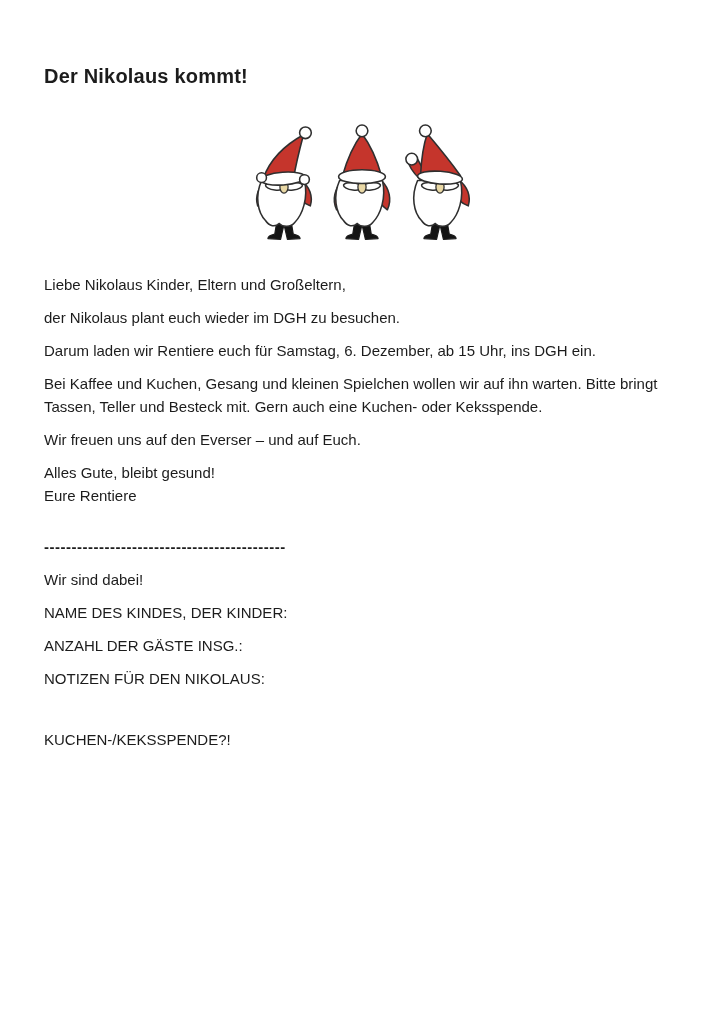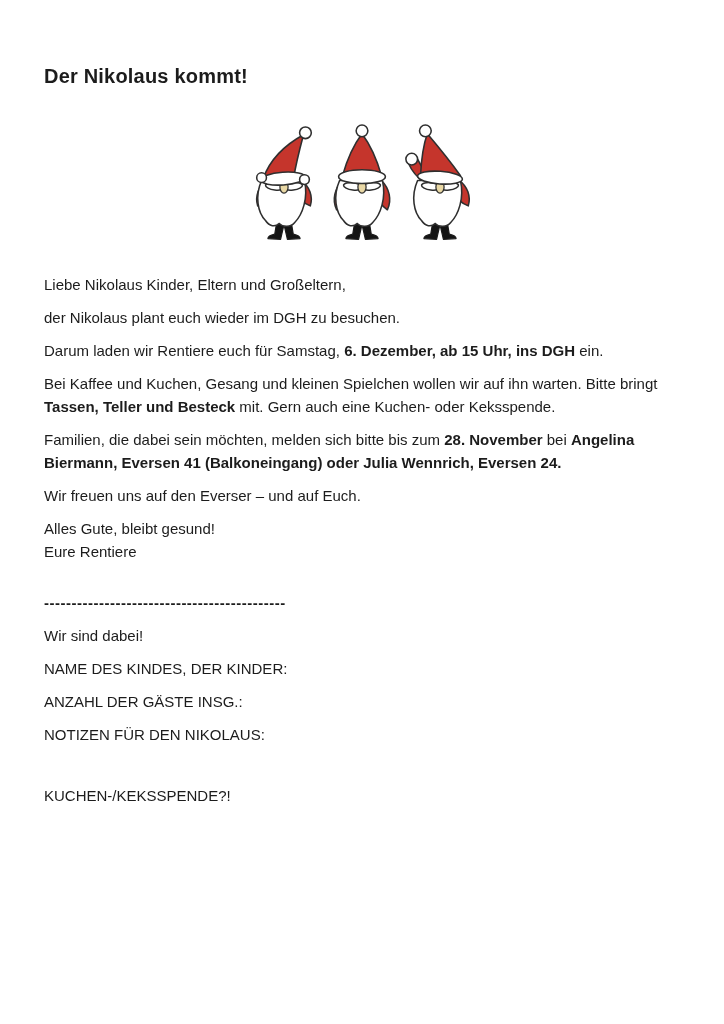--- a/index.html
+++ b/index.html
@@ -33,21 +33,21 @@
   svg .white { fill: #ffffff; stroke: #2f2f2f; stroke-width: 1.6; stroke-linejoin: round; }
   svg .black { fill: var(--boot-black, #141414); stroke: #1a1a1a; stroke-width: 1.2; stroke-linejoin: round; }
   svg .nosef { fill: var(--nose-tan, #e9d8a5); stroke: #2f2f2f; stroke-width: 1.3; }
 
   .body-text { margin-top: 25px; }
   .body-text p, .form-line {
     font-size: 15px;
     line-height: 23px;
     margin: 0 0 10px 0;
   }
-  .body-text b, .bold { font-weight: 700; }
+  .body-text b, .bold { font-weight: 400; }
   .pre { white-space: pre-line; }
 
   .divider {
     margin-top: 28px;
     margin-bottom: 10px;
     font-size: 15px;
     line-height: 23px;
     font-weight: 700;
     letter-spacing: 0.5px;
   }
@@ -109,21 +109,20 @@
         <circle class="white" cx="171" cy="42" r="6"></circle>
       </g>
     </svg>
   </div>
 
   <div class="body-text">
     <p><span>Liebe Nikolaus Kinder, Eltern und Großeltern,</span></p>
     <p><span>der Nikolaus plant euch wieder im DGH zu besuchen.</span></p>
     <p><span>Darum laden wir Rentiere euch für Samstag, </span><b>6. Dezember, ab 15 Uhr, ins DGH</b><span> ein.</span></p>
     <p><span>Bei Kaffee und Kuchen, Gesang und kleinen Spielchen wollen wir auf ihn warten. Bitte bringt </span><b>Tassen, Teller und Besteck</b><span> mit. Gern auch eine Kuchen- oder Keksspende.</span></p>
-    <p><span>Familien, die dabei sein möchten, melden sich bitte bis zum </span><b>28. November</b><span> bei </span><b>Angelina Biermann, Eversen 41 (Balkoneingang) oder Julia Wennrich, Eversen 24.</b></p>
     <p><span>Wir freuen uns auf den Everser – und auf Euch.</span></p>
     <p class="pre"><span>Alles Gute, bleibt gesund!
 Eure Rentiere</span></p>
   </div>
 
   <div class="divider">--------------------------------------------</div>
 
   <p class="form-line">Wir sind dabei!</p>
   <p class="form-line">NAME DES KINDES, DER KINDER:</p>
   <p class="form-line">ANZAHL DER GÄSTE INSG.:</p>

